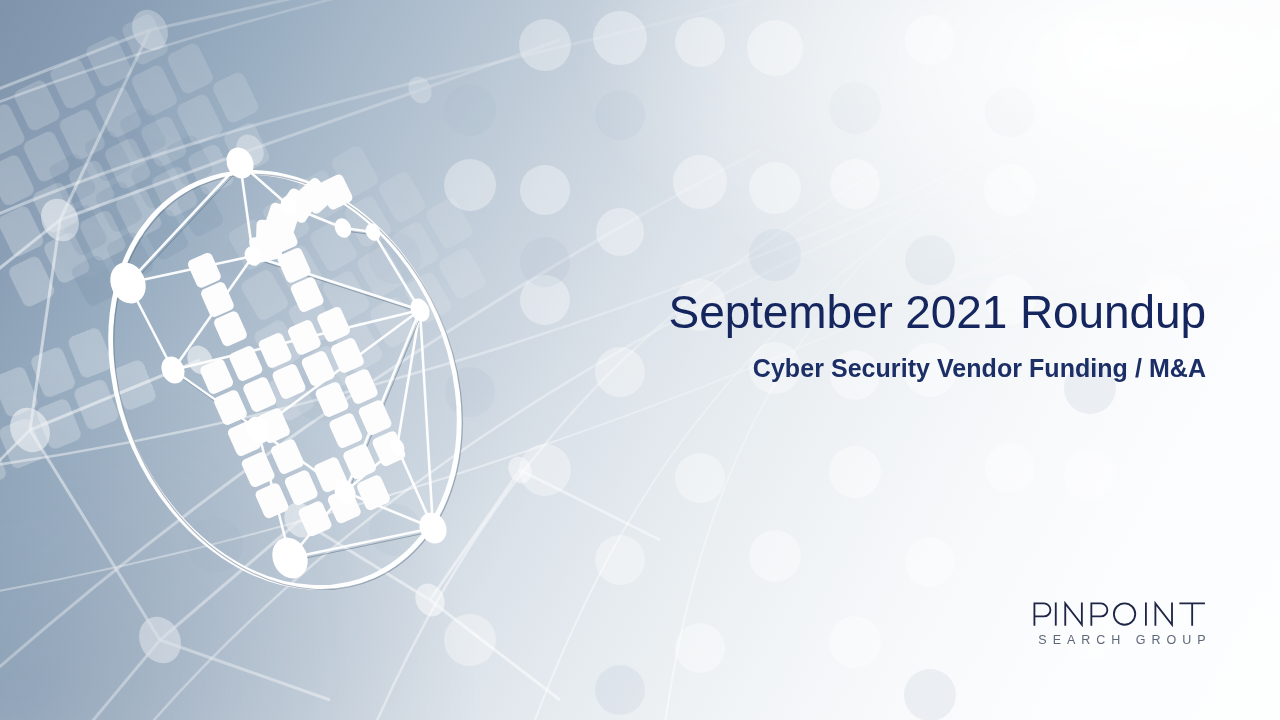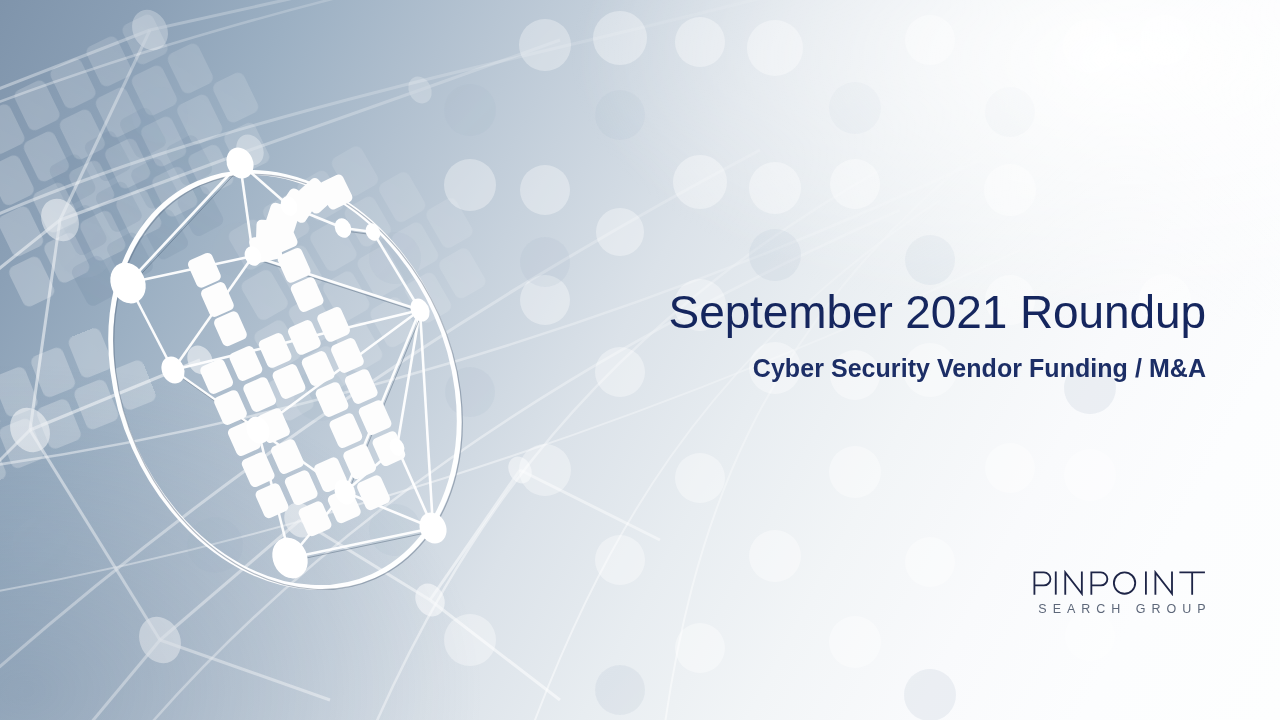--- a/index.html
+++ b/index.html
@@ -68,21 +68,21 @@
     font-weight: 700;
     color: #1c2e66;
     letter-spacing: 0.05px;
     white-space: nowrap;
     text-align: right;
   }
   
   #logo {
     position: absolute;
     left: 1032px;
-    top: 570px;
+    top: 601px;
     width: 180px;
   }
   #logo-wordmark {
     display: block;
     width: 178px;
     height: auto;
   }
   #logo-tagline {
     display: block;
     margin-top: 6px;

